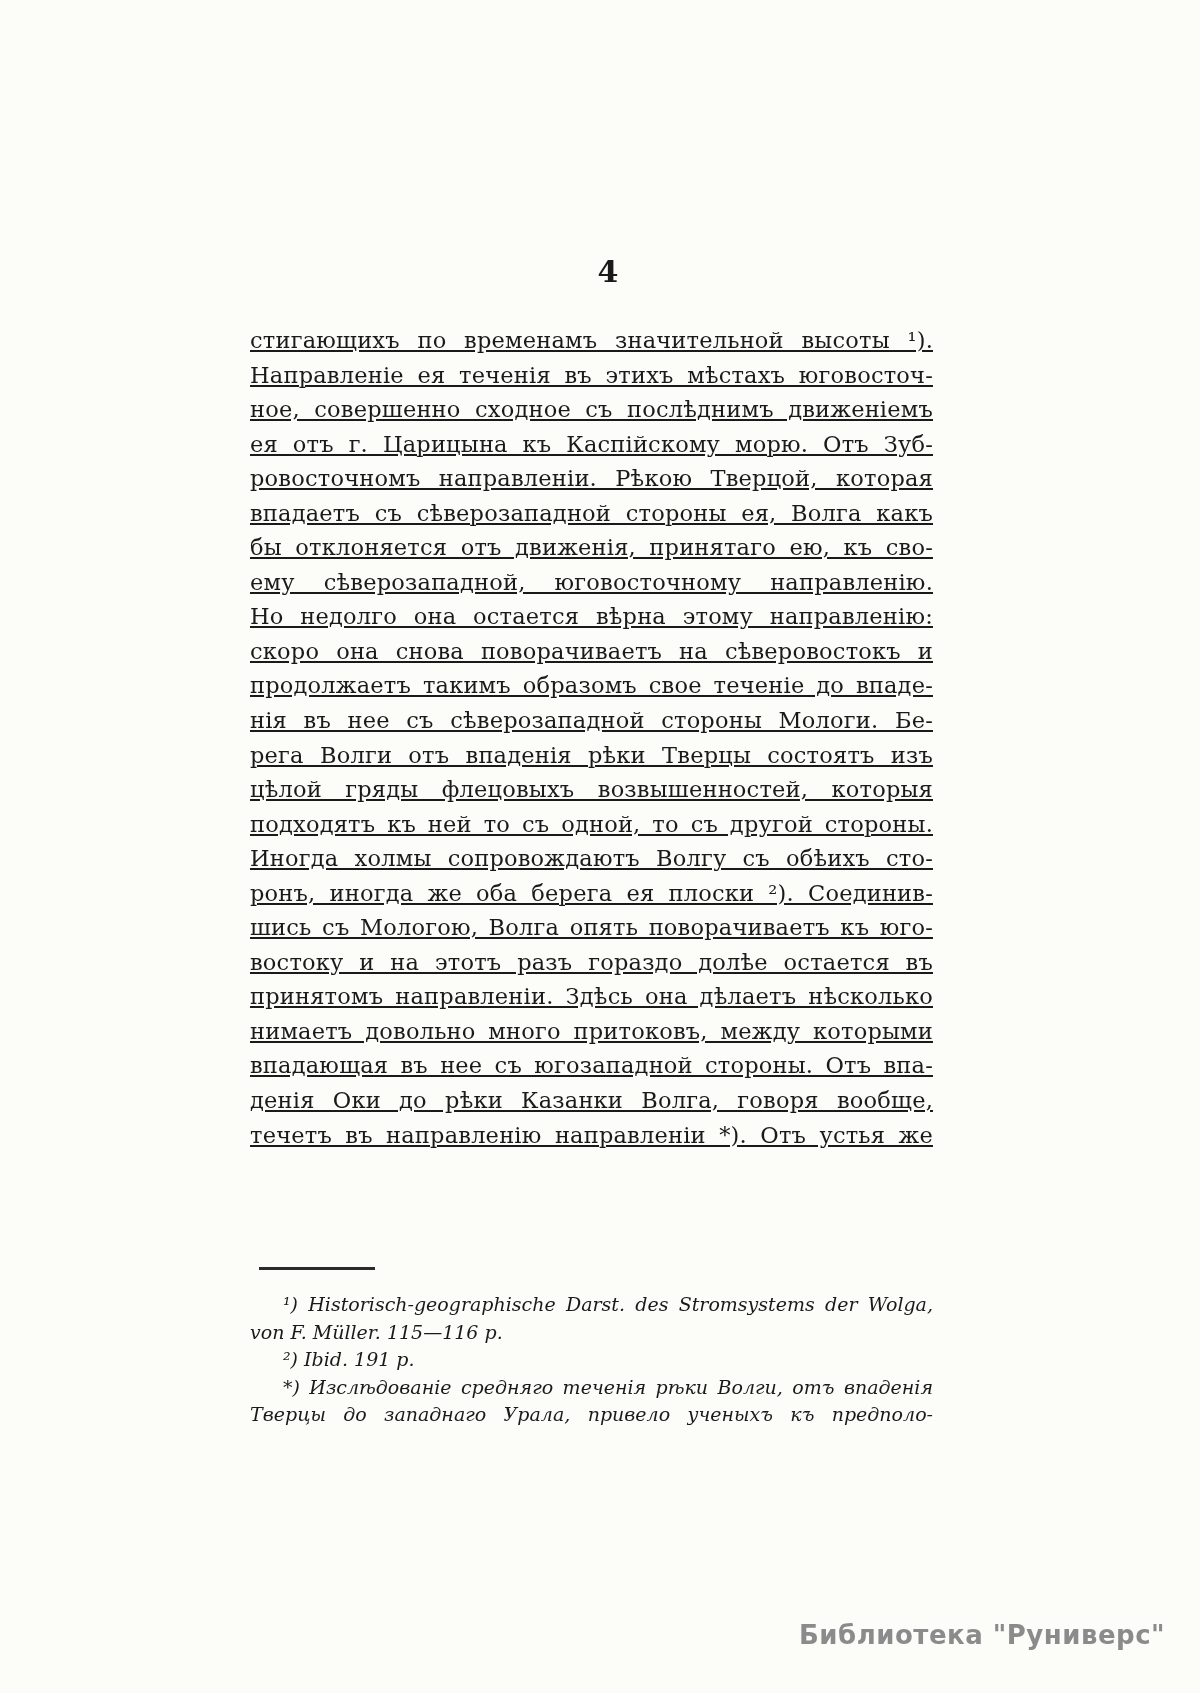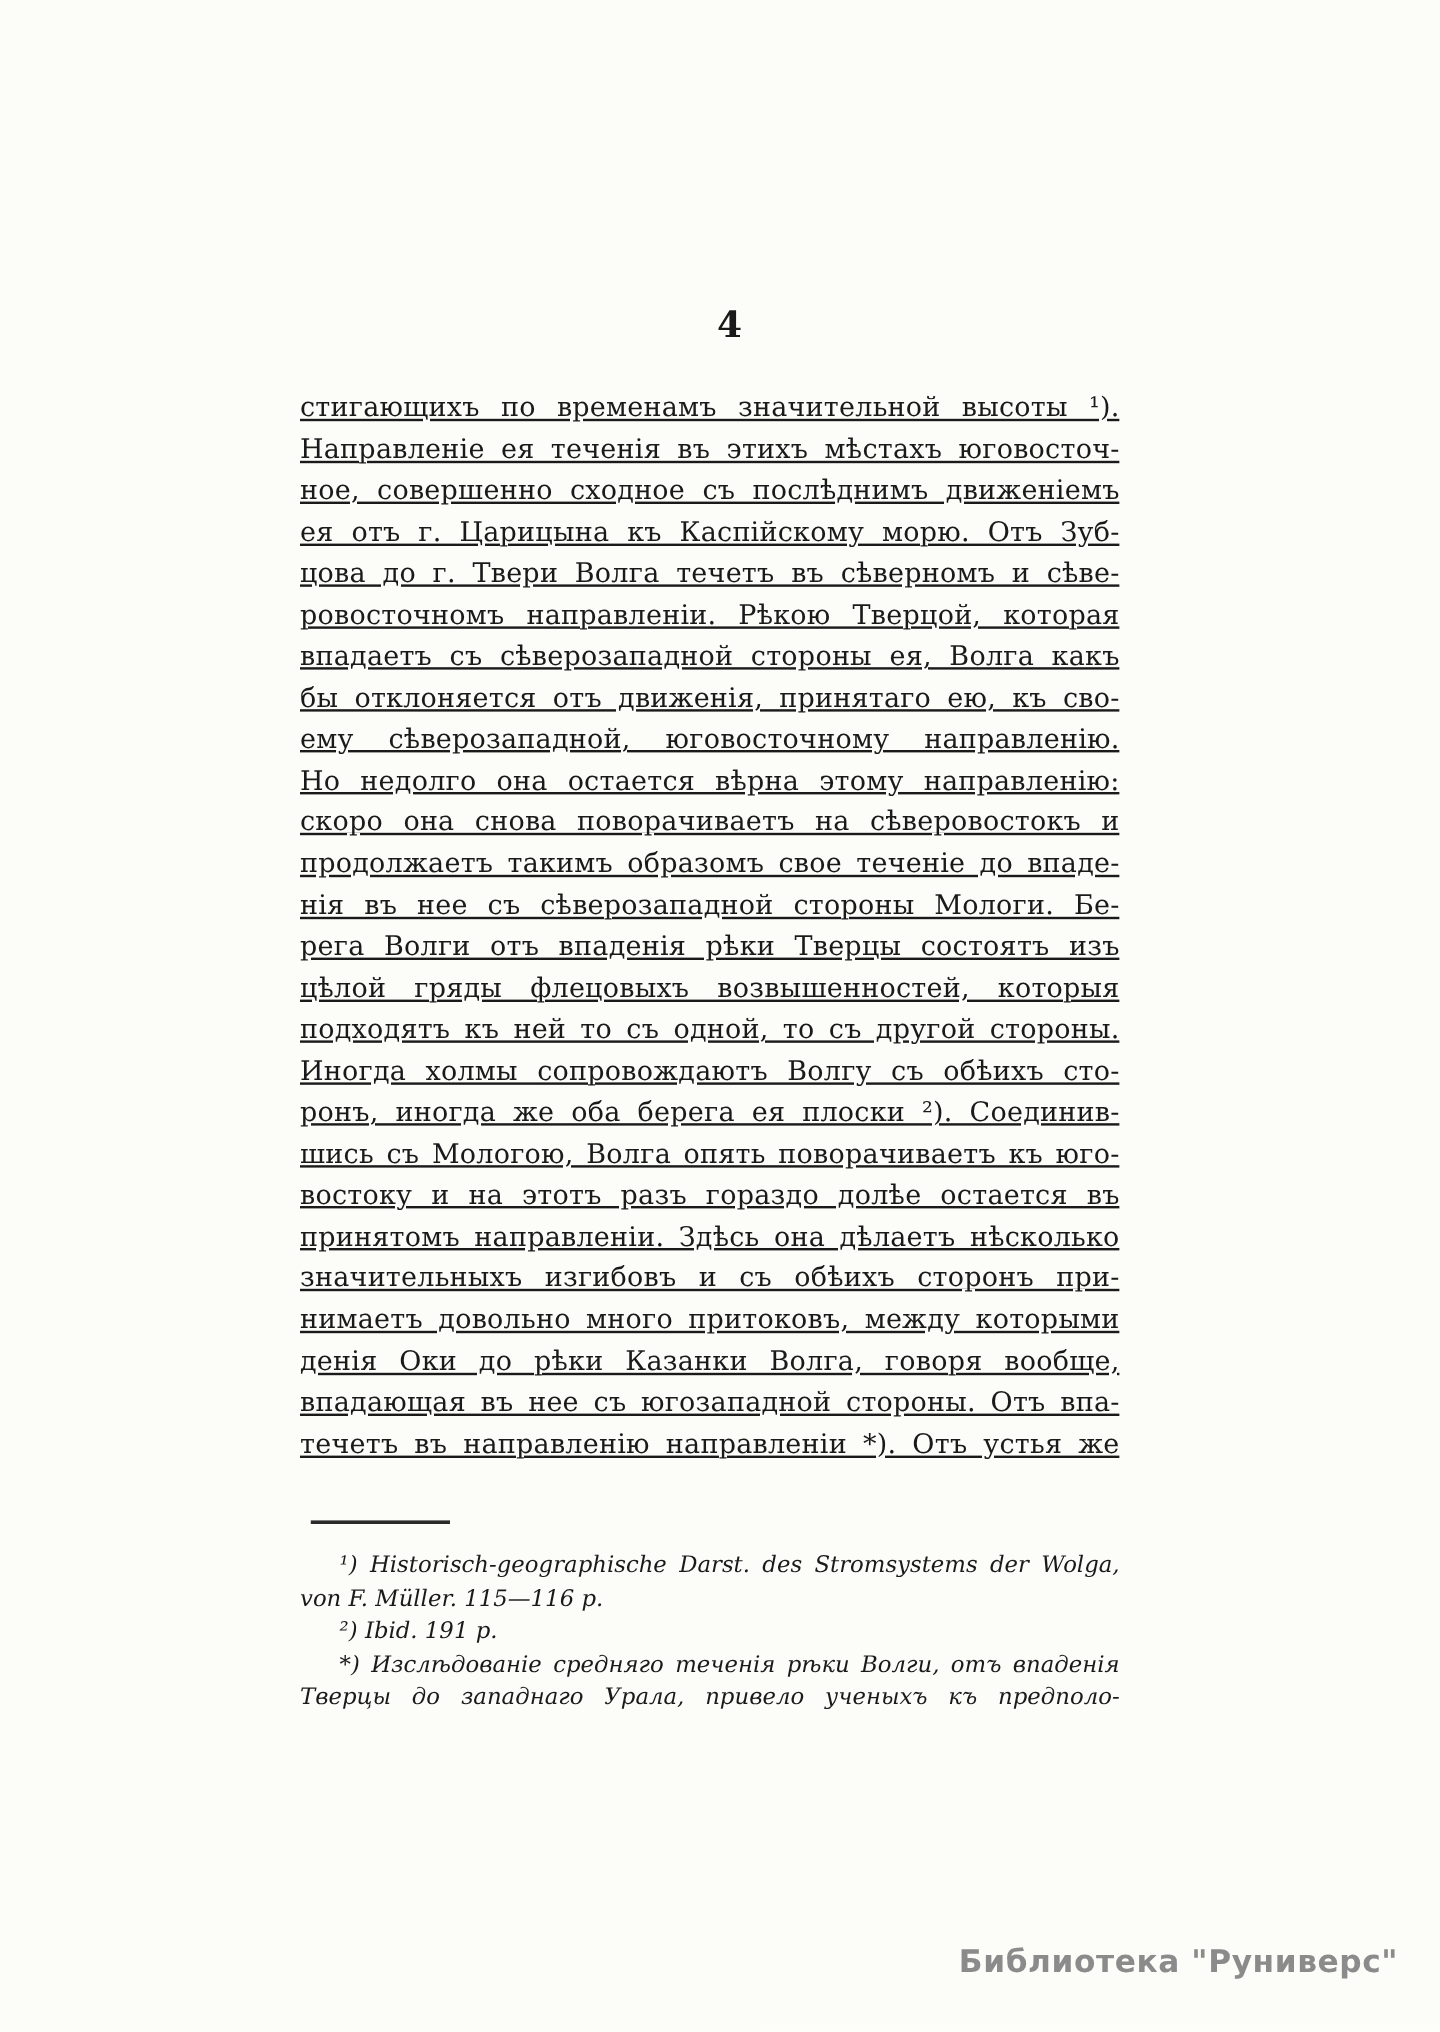--- a/index.html
+++ b/index.html
@@ -80,41 +80,39 @@
 
 <div class="page">
 
   <div class="page-number">4</div>
 
   <div class="body-text">
     <div class="line">стигающихъ по временамъ значительной высоты ¹).</div>
     <div class="line">Направленіе ея теченія въ этихъ мѣстахъ юговосточ-</div>
     <div class="line">ное, совершенно сходное съ послѣднимъ движеніемъ</div>
     <div class="line">ея отъ г. Царицына къ Каспійскому морю. Отъ Зуб-</div>
-    <div class="line">цова до г. Твери Волга течетъ въ сѣверномъ и сѣве-</div>
     <div class="line">ровосточномъ направленіи. Рѣкою Тверцой, которая</div>
     <div class="line">впадаетъ съ сѣверозападной стороны ея, Волга какъ</div>
     <div class="line">бы отклоняется отъ движенія, принятаго ею, къ сво-</div>
     <div class="line">ему сѣверозападной, юговосточному направленію.</div>
     <div class="line">Но недолго она остается вѣрна этому направленію:</div>
     <div class="line">скоро она снова поворачиваетъ на сѣверовостокъ и</div>
     <div class="line">продолжаетъ такимъ образомъ свое теченіе до впаде-</div>
     <div class="line">нія въ нее съ сѣверозападной стороны Мологи. Бе-</div>
     <div class="line">рега Волги отъ впаденія рѣки Тверцы состоятъ изъ</div>
     <div class="line">цѣлой гряды флецовыхъ возвышенностей, которыя</div>
     <div class="line">подходятъ къ ней то съ одной, то съ другой стороны.</div>
     <div class="line">Иногда холмы сопровождаютъ Волгу съ обѣихъ сто-</div>
     <div class="line">ронъ, иногда же оба берега ея плоски ²). Соединив-</div>
     <div class="line">шись съ Мологою, Волга опять поворачиваетъ къ юго-</div>
     <div class="line">востоку и на этотъ разъ гораздо долѣе остается въ</div>
     <div class="line">принятомъ направленіи. Здѣсь она дѣлаетъ нѣсколько</div>
-    <div class="line">значительныхъ изгибовъ и съ обѣихъ сторонъ при-</div>
     <div class="line">нимаетъ довольно много притоковъ, между которыми</div>
+    <div class="line">впадающая въ нее съ югозападной стороны. Отъ впа-</div>
     <div class="line">денія Оки до рѣки Казанки Волга, говоря вообще,</div>
-    <div class="line">впадающая въ нее съ югозападной стороны. Отъ впа-</div>
     <div class="line">течетъ въ направленію направленіи *). Отъ устья же</div>
   </div>
 
   <div class="fn-rule"></div>
 
   <div class="footnotes">
     <div class="fn-line fn-indent fn-justify">¹) Historisch-geographische Darst. des Stromsystems der Wolga,</div>
     <div class="fn-line">von F. Müller. 115—116 p.</div>
     <div class="fn-line fn-indent">²) Ibid. 191 p.</div>
     <div class="fn-line fn-indent fn-justify">*) Изслѣдованіе средняго теченія рѣки Волги, отъ впаденія</div>

